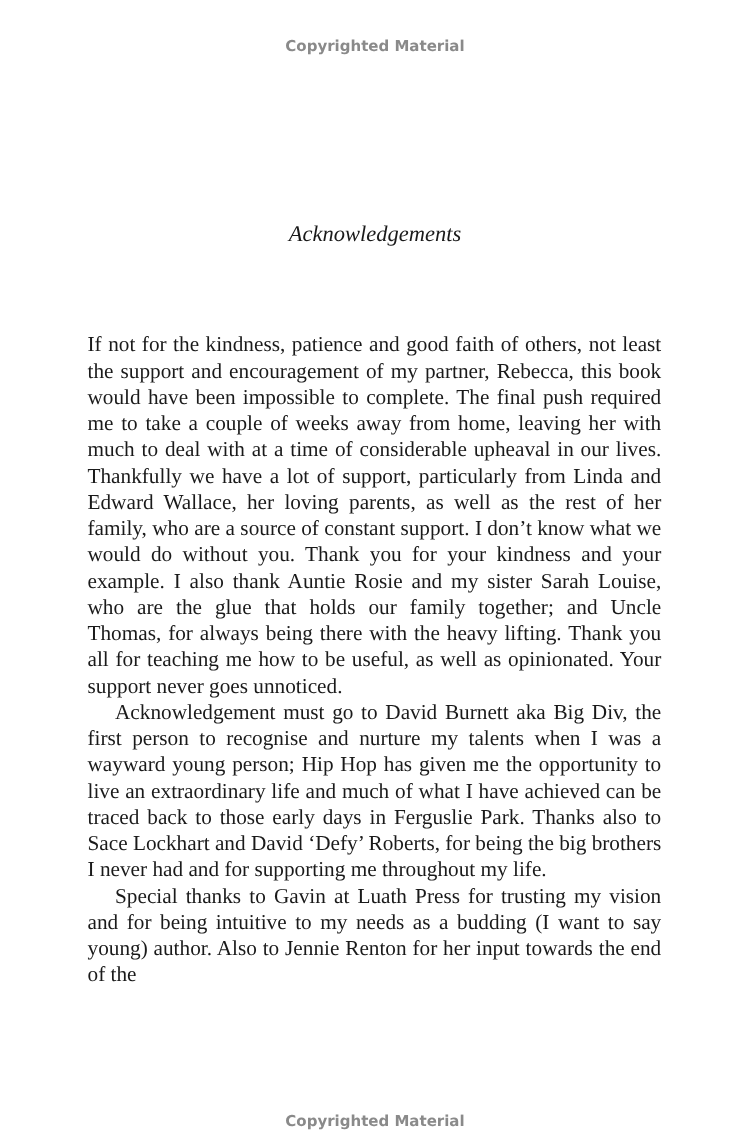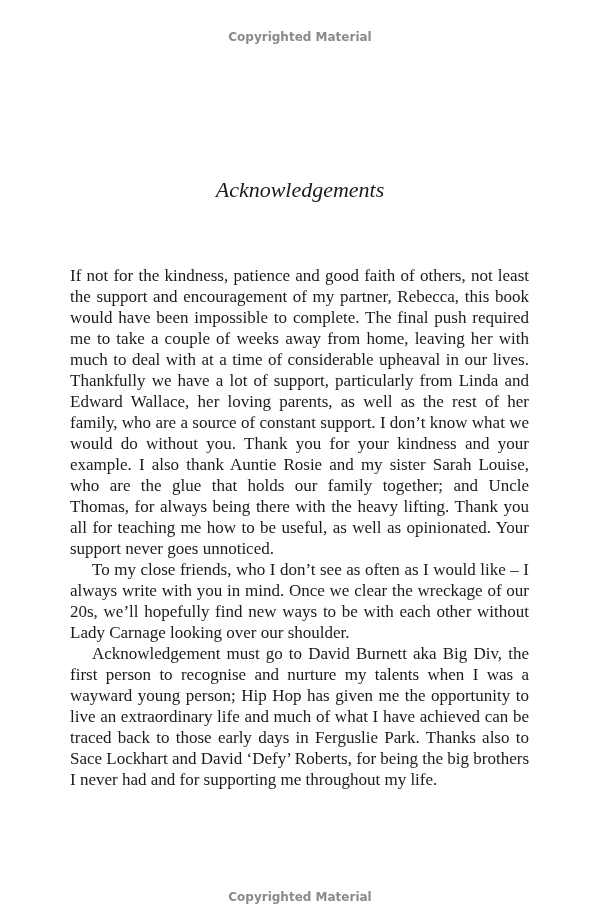--- a/index.html
+++ b/index.html
@@ -28,21 +28,21 @@
     .watermark.top { top: 17px; }
     .watermark.bottom { top: 877px; }
     .title {
       position: absolute;
       top: 177px;
       left: 0;
       width: 600px;
       text-align: center;
       font-family: "Liberation Serif", serif;
       font-style: italic;
-      font-size: 22px;
+      font-size: 18px;
       color: #1a1a1a;
     }
     .body-text {
       position: absolute;
       top: 265px;
       left: 70px;
       width: 459px;
       font-family: "Liberation Serif", serif;
       font-size: 17px;
       line-height: 21px;
@@ -59,17 +59,17 @@
   </style>
 </head>
 <body>
 
 <div class="watermark top">Copyrighted Material</div>
 
 <h1 class="title" style="margin:0;font-weight:normal;">Acknowledgements</h1>
 
 <div class="body-text">
   <p>If not for the kindness, patience and good faith of others, not least the support and encouragement of my partner, Rebecca, this book would have been impossible to complete. The final push required me to take a couple of weeks away from home, leaving her with much to deal with at a time of considerable upheaval in our lives. Thankfully we have a lot of support, particularly from Linda and Edward Wallace, her loving parents, as well as the rest of her family, who are a source of constant support. I don’t know what we would do without you. Thank you for your kindness and your example. I also thank Auntie Rosie and my sister Sarah Louise, who are the glue that holds our family together; and Uncle Thomas, for always being there with the heavy lifting. Thank you all for teaching me how to be useful, as well as opinionated. Your support never goes unnoticed.</p>
-  <p class="indent">To my close friends, who I don’t see as often as I would like – I always write with you in mind. Once we clear the wreckage of our 20s, we’ll hopefully find new ways to be with each other without Lady Carnage looking over our shoulder.</p>
   <p class="indent">Acknowledgement must go to David Burnett aka Big Div, the first person to recognise and nurture my talents when I was a wayward young person; Hip Hop has given me the opportunity to live an extraordinary life and much of what I have achieved can be traced back to those early days in Ferguslie Park. Thanks also to Sace Lockhart and David ‘Defy’ Roberts, for being the big brothers I never had and for supporting me throughout my life.</p>
+  <p class="indent">Special thanks to Gavin at Luath Press for trusting my vision and for being intuitive to my needs as a budding (I want to say young) author. Also to Jennie Renton for her input towards the end of the</p>
 </div>
 
 <div class="watermark bottom">Copyrighted Material</div>
 
 </body></html>

